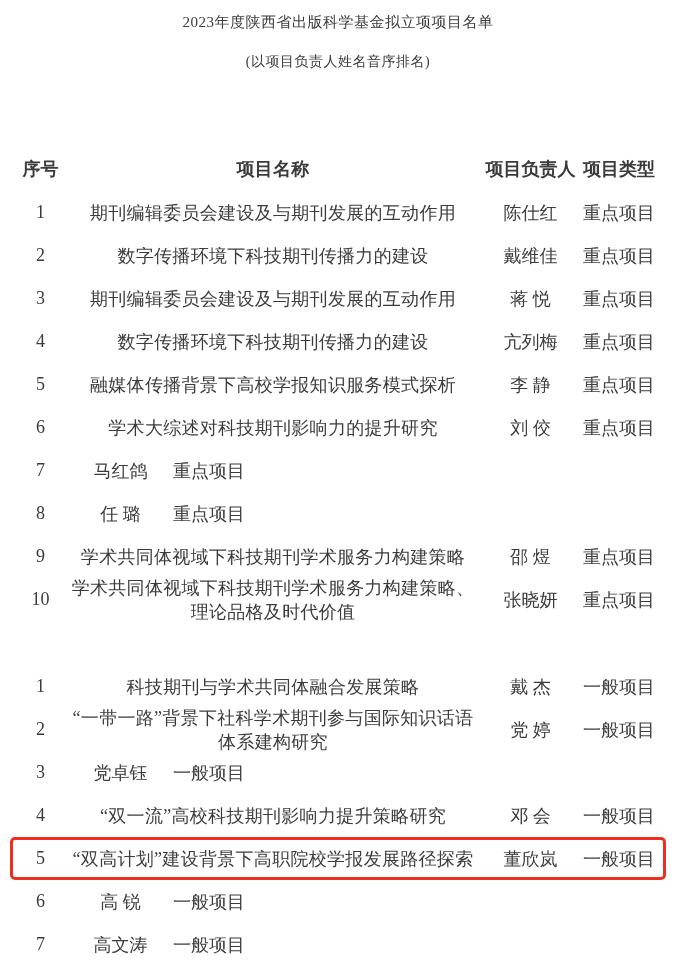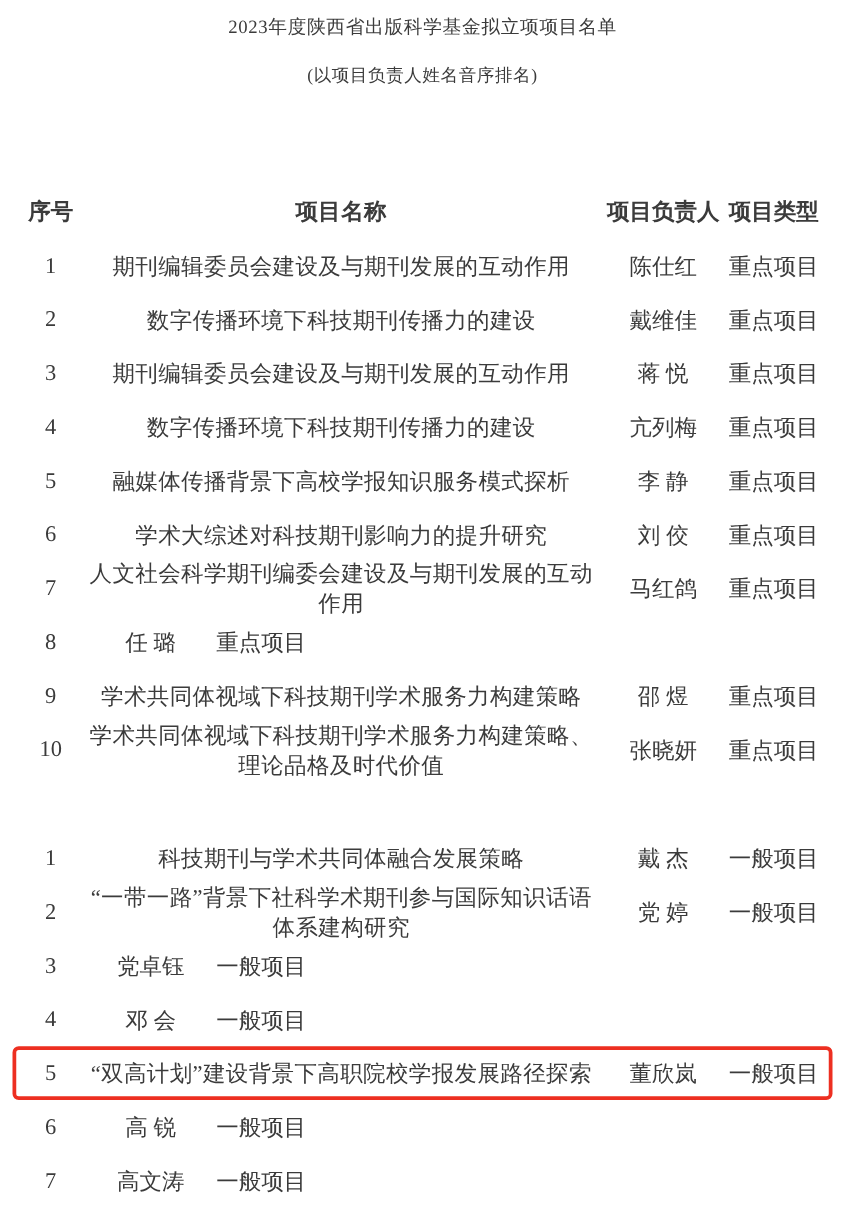--- a/index.html
+++ b/index.html
@@ -80,21 +80,20 @@
     <span class="col-type">重点项目</span>
   </div>
         <div class="row">
     <span class="col-index">6</span>
     <span class="col-name">学术大综述对科技期刊影响力的提升研究</span>
     <span class="col-leader">刘 佼</span>
     <span class="col-type">重点项目</span>
   </div>
         <div class="row">
     <span class="col-index">7</span>
-    <span class="col-name">人文社会科学期刊编委会建设及与期刊发展的互动作用</span>
     <span class="col-leader">马红鸽</span>
     <span class="col-type">重点项目</span>
   </div>
         <div class="row">
     <span class="col-index">8</span>
     <span class="col-leader">任 璐</span>
     <span class="col-type">重点项目</span>
   </div>
         <div class="row">
     <span class="col-index">9</span>
@@ -121,20 +120,21 @@
     <span class="col-leader">党 婷</span>
     <span class="col-type">一般项目</span>
   </div>
         <div class="row">
     <span class="col-index">3</span>
     <span class="col-leader">党卓钰</span>
     <span class="col-type">一般项目</span>
   </div>
         <div class="row">
     <span class="col-index">4</span>
+    <span class="col-name">“双一流”高校科技期刊影响力提升策略研究</span>
     <span class="col-leader">邓 会</span>
     <span class="col-type">一般项目</span>
   </div>
         <div class="row highlighted">
     <span class="col-index">5</span>
     <span class="col-name">“双高计划”建设背景下高职院校学报发展路径探索</span>
     <span class="col-leader">董欣岚</span>
     <span class="col-type">一般项目</span>
   </div>
         <div class="row">

